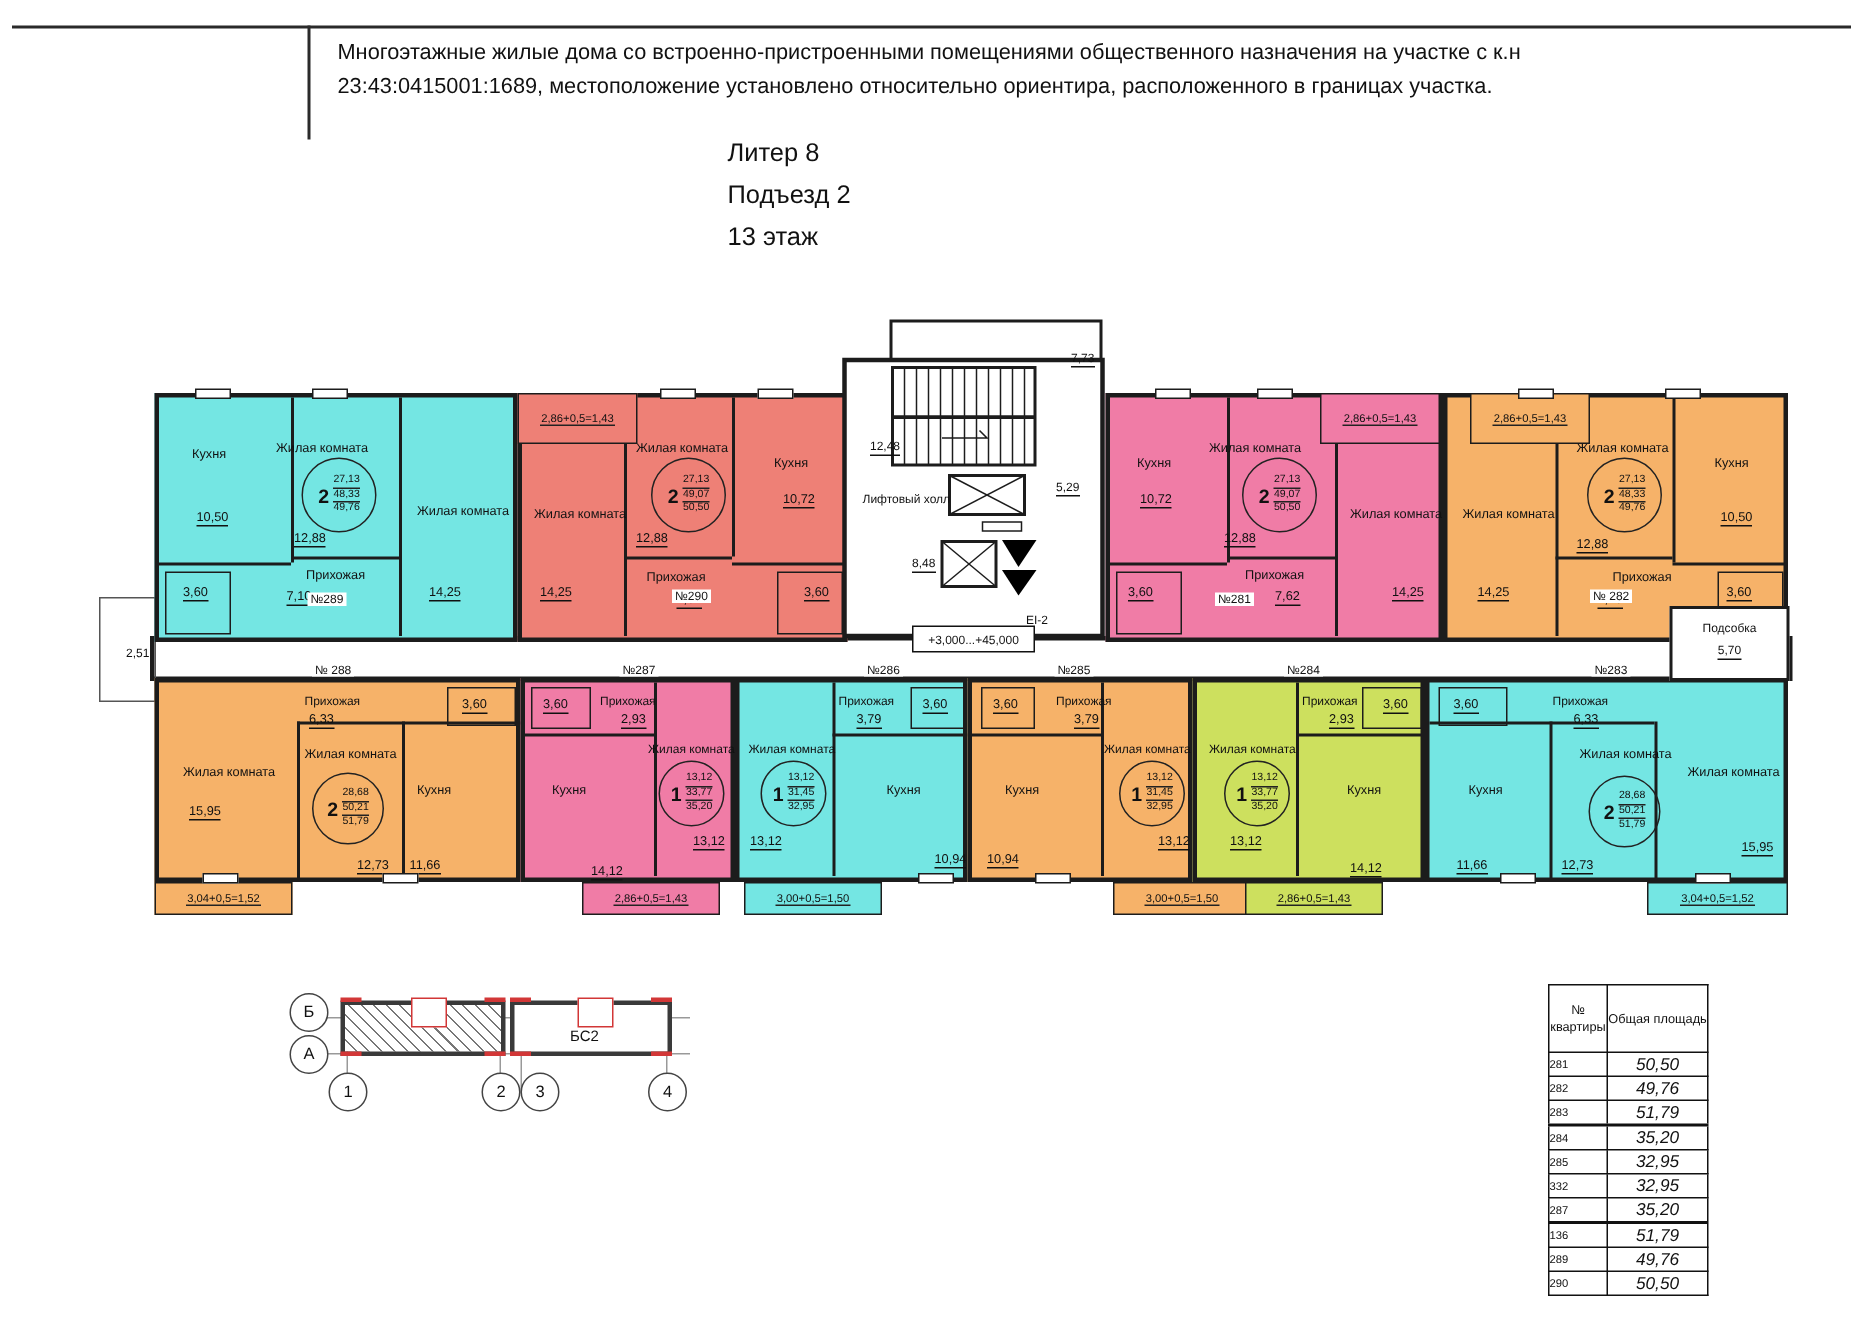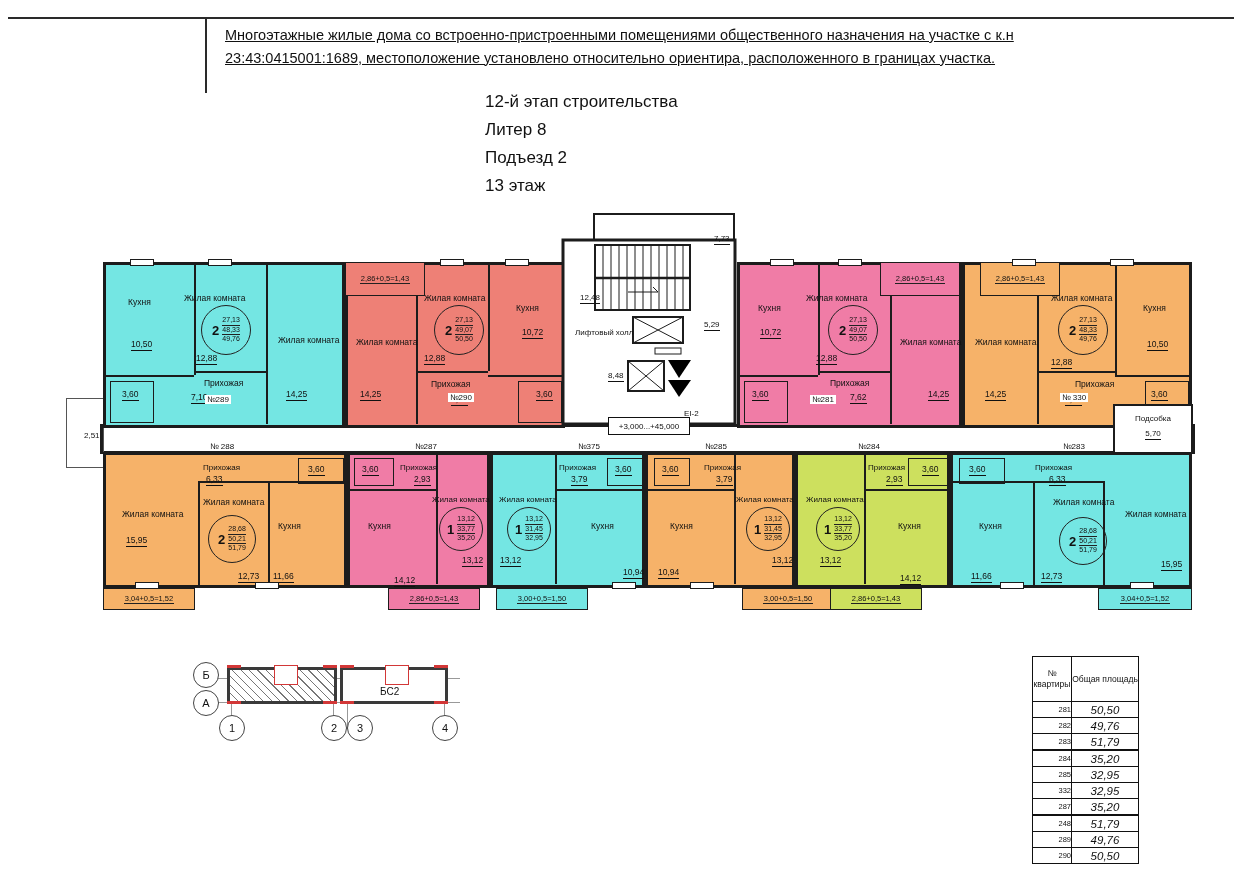--- a/index.html
+++ b/index.html
@@ -3,21 +3,21 @@
 <meta charset="utf-8">
 <style>
   html,body{margin:0;padding:0;background:#fff;}
   .sheet{position:relative;width:1241px;height:878px;background:#fff;overflow:hidden;
          font-family:"Liberation Sans",sans-serif;color:#111;}
   .abs{position:absolute;}
   
   .frame-top{position:absolute;left:8px;top:17px;width:1226px;height:2px;background:#2a2a2a;}
   .frame-v{position:absolute;left:205px;top:17px;width:2px;height:76px;background:#2a2a2a;}
   
-  .hdr{position:absolute;left:225px;top:24px;width:870px;font-size:14.5px;line-height:22.5px;white-space:nowrap;text-decoration:underline;}
+  .hdr{position:absolute;left:225px;top:24px;width:870px;font-size:14.5px;line-height:22.5px;white-space:nowrap;}
   .stage{position:absolute;left:485px;top:88px;font-size:17px;line-height:28px;}
   
   .corridor{position:absolute;left:100px;top:424px;width:1095px;height:30px;background:#fff;
             border:3px solid #1c1c1c;box-sizing:border-box;z-index:0;}
   .apt{position:absolute;border:3.5px solid #1c1c1c;box-sizing:border-box;z-index:2;}
   .balc{position:absolute;border:1.5px solid #1c1c1c;box-sizing:border-box;z-index:1;
         display:flex;align-items:center;justify-content:center;font-size:7.5px;white-space:nowrap;}
   .balc span{border-bottom:0.8px solid #222;padding:0 1px;}
   .lbl{position:absolute;font-size:8.5px;white-space:nowrap;z-index:4;}
   .a{border-bottom:0.9px solid #111;padding-bottom:0.5px;}
@@ -46,38 +46,37 @@
   .kp-line-v{position:absolute;width:1px;background:#999;}
   .kp-block{position:absolute;border:3px solid #3a3a3a;box-sizing:border-box;background:#fff;z-index:2;}
   .kp-hatch{background:repeating-linear-gradient(45deg,#fff 0 5px,#777 5px 6px);}
   .kp-red{position:absolute;background:#d23737;z-index:4;}
   .kp-redbox{position:absolute;border:1.6px solid #d23737;background:#fff;z-index:4;}
   .kp-label{position:absolute;font-size:10px;z-index:5;}
   
   .atable{position:absolute;left:1032px;top:656px;border-collapse:collapse;z-index:5;}
   .atable td{border:1.2px solid #111;padding:0;}
   .atable .h td{height:44px;font-size:8.5px;text-align:center;line-height:11px;}
-  .atable td.n{width:38px;font-size:7.5px;text-align:right;height:15px;}
+  .atable td.n{width:38px;font-size:7.5px;text-align:left;height:15px;}
   .atable td.v{width:66px;font-size:11.5px;font-style:italic;text-align:center;height:15px;}
   .atable tr.gend td{border-bottom-width:2.5px;}
   svg{display:block;}
 </style>
 </head>
 <body>
 
 <div class="sheet">
   <div class="frame-top"></div>
   <div class="frame-v"></div>
 
   <div class="hdr">
     <div>Многоэтажные жилые дома со встроенно-пристроенными помещениями общественного назначения на участке с к.н</div>
     <div>23:43:0415001:1689, местоположение установлено относительно ориентира, расположенного в границах участка.</div>
   </div>
   <div class="stage">
-    <div>12-й этап строительства</div>
     <div>Литер 8</div>
     <div>Подъезд 2</div>
     <div>13 этаж</div>
   </div>
 
   <div class="corridor"></div>
   <div class="sideb"></div>
   <div class="dim" style="left:84px;top:431px;">2,51</div>
 
   <div class="apt c-cyan" style="left:103px;top:262px;width:242px;height:166px;">
@@ -380,24 +379,24 @@
         </span>
     </div>
   </div>
   <div class="balc c-cyan" style="left:1098px;top:588px;width:94px;height:22px;">
       <span>3,04+0,5=1,52</span>
     </div>
 
   <div class="tag" style="left:205px;top:395px;">№289</div>
   <div class="tag" style="left:448px;top:393px;">№290</div>
   <div class="tag" style="left:810px;top:395px;">№281</div>
-  <div class="tag" style="left:1060px;top:393px;">№ 330</div>
+  <div class="tag" style="left:1060px;top:393px;">№ 282</div>
   <div class="tag" style="left:208px;top:442px;">№ 288</div>
   <div class="tag" style="left:413px;top:442px;">№287</div>
-  <div class="tag" style="left:576px;top:442px;">№375</div>
+  <div class="tag" style="left:576px;top:442px;">№286</div>
   <div class="tag" style="left:703px;top:442px;">№285</div>
   <div class="tag" style="left:856px;top:442px;">№284</div>
   <div class="tag" style="left:1061px;top:442px;">№283</div>
 
   <div class="win" style="left:130px;top:259px;width:24px;"></div>
   <div class="win" style="left:208px;top:259px;width:24px;"></div>
   <div class="win" style="left:440px;top:259px;width:24px;"></div>
   <div class="win" style="left:505px;top:259px;width:24px;"></div>
   <div class="win" style="left:770px;top:259px;width:24px;"></div>
   <div class="win" style="left:838px;top:259px;width:24px;"></div>
@@ -465,21 +464,21 @@
         </tr>
     <tr>
           <td class="n">332</td>
           <td class="v">32,95</td>
         </tr>
     <tr class="gend">
           <td class="n">287</td>
           <td class="v">35,20</td>
         </tr>
     <tr>
-          <td class="n">248</td>
+          <td class="n">136</td>
           <td class="v">51,79</td>
         </tr>
     <tr>
           <td class="n">289</td>
           <td class="v">49,76</td>
         </tr>
     <tr>
           <td class="n">290</td>
           <td class="v">50,50</td>
         </tr>

